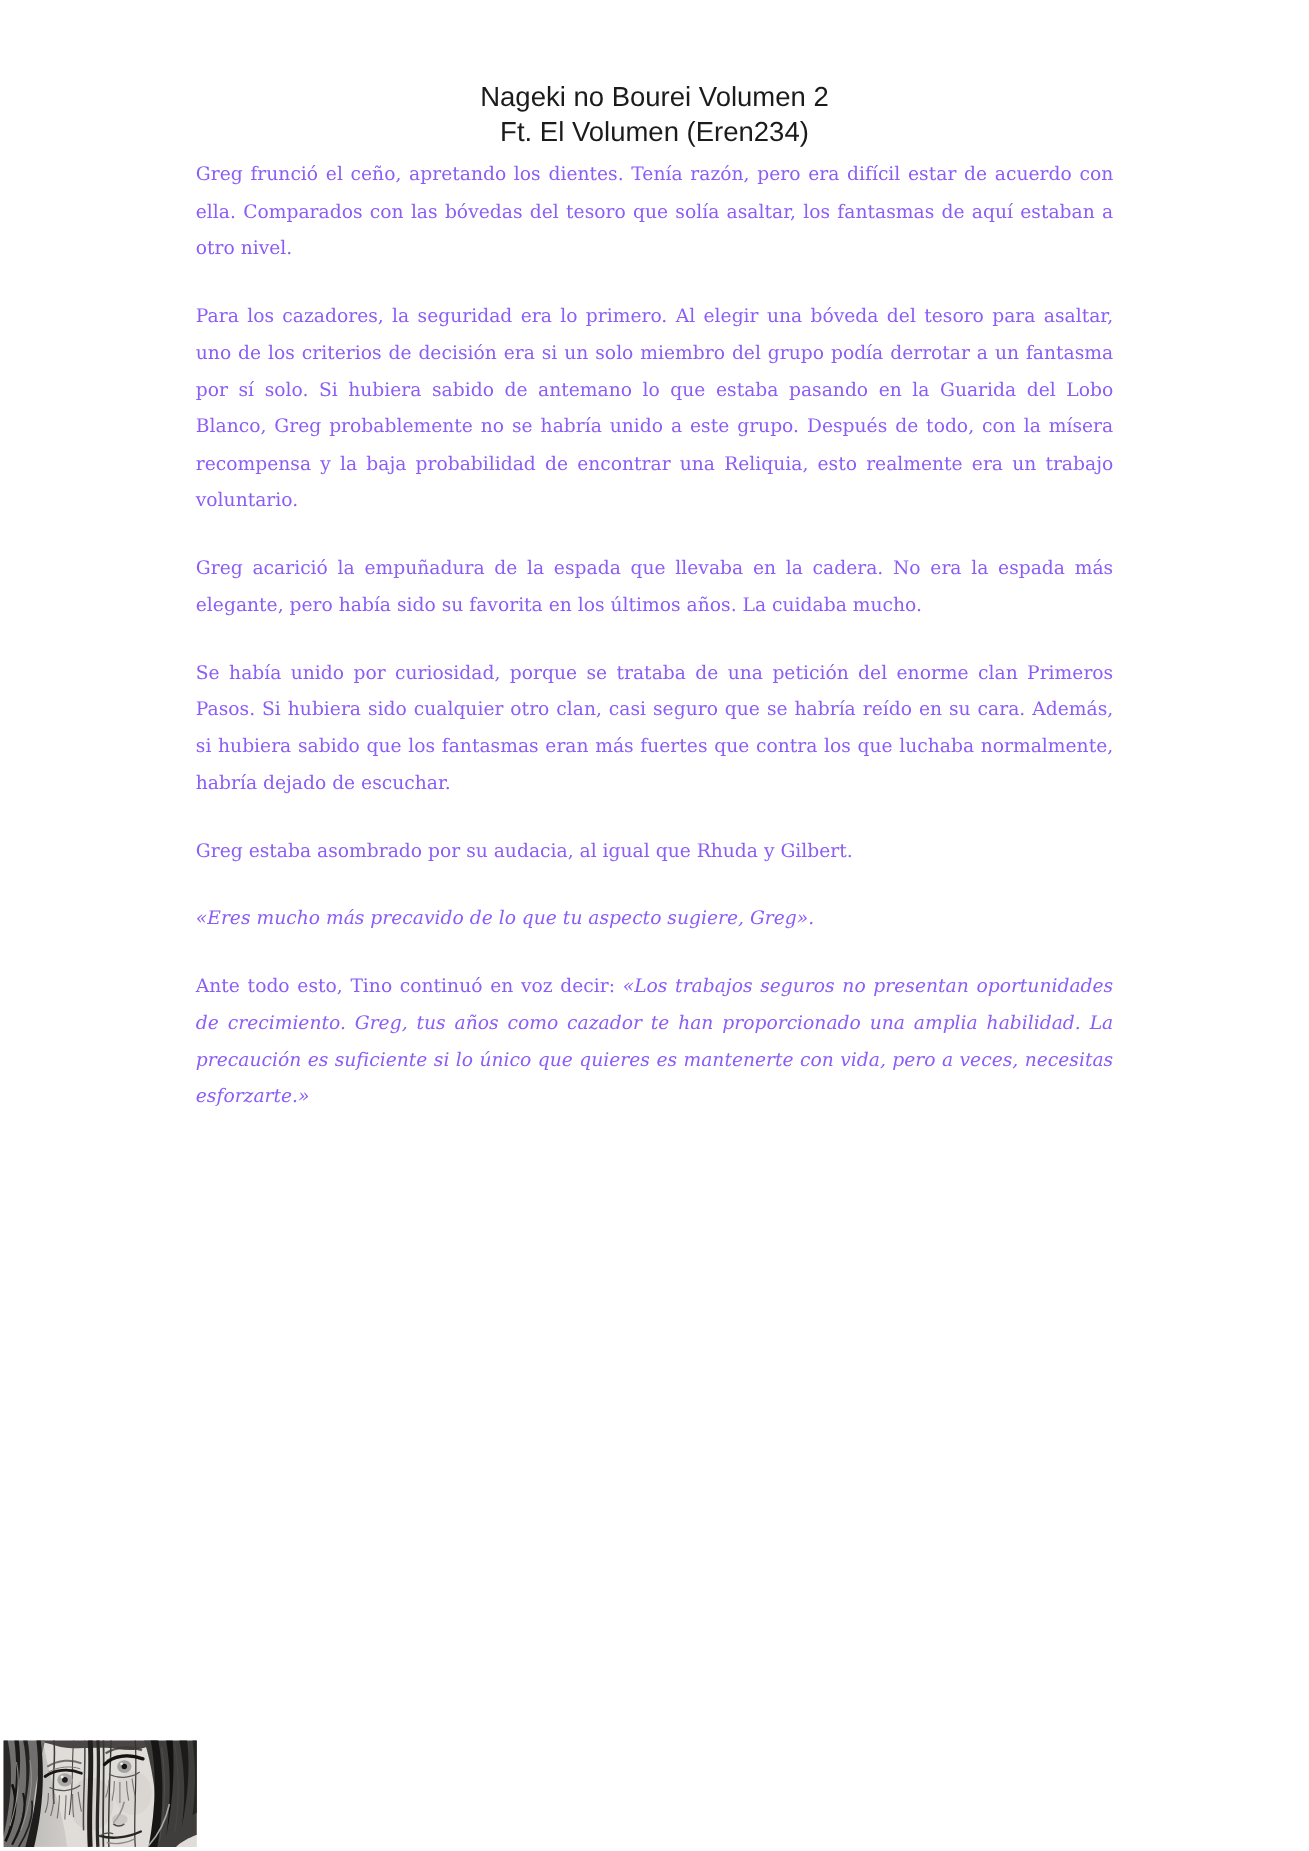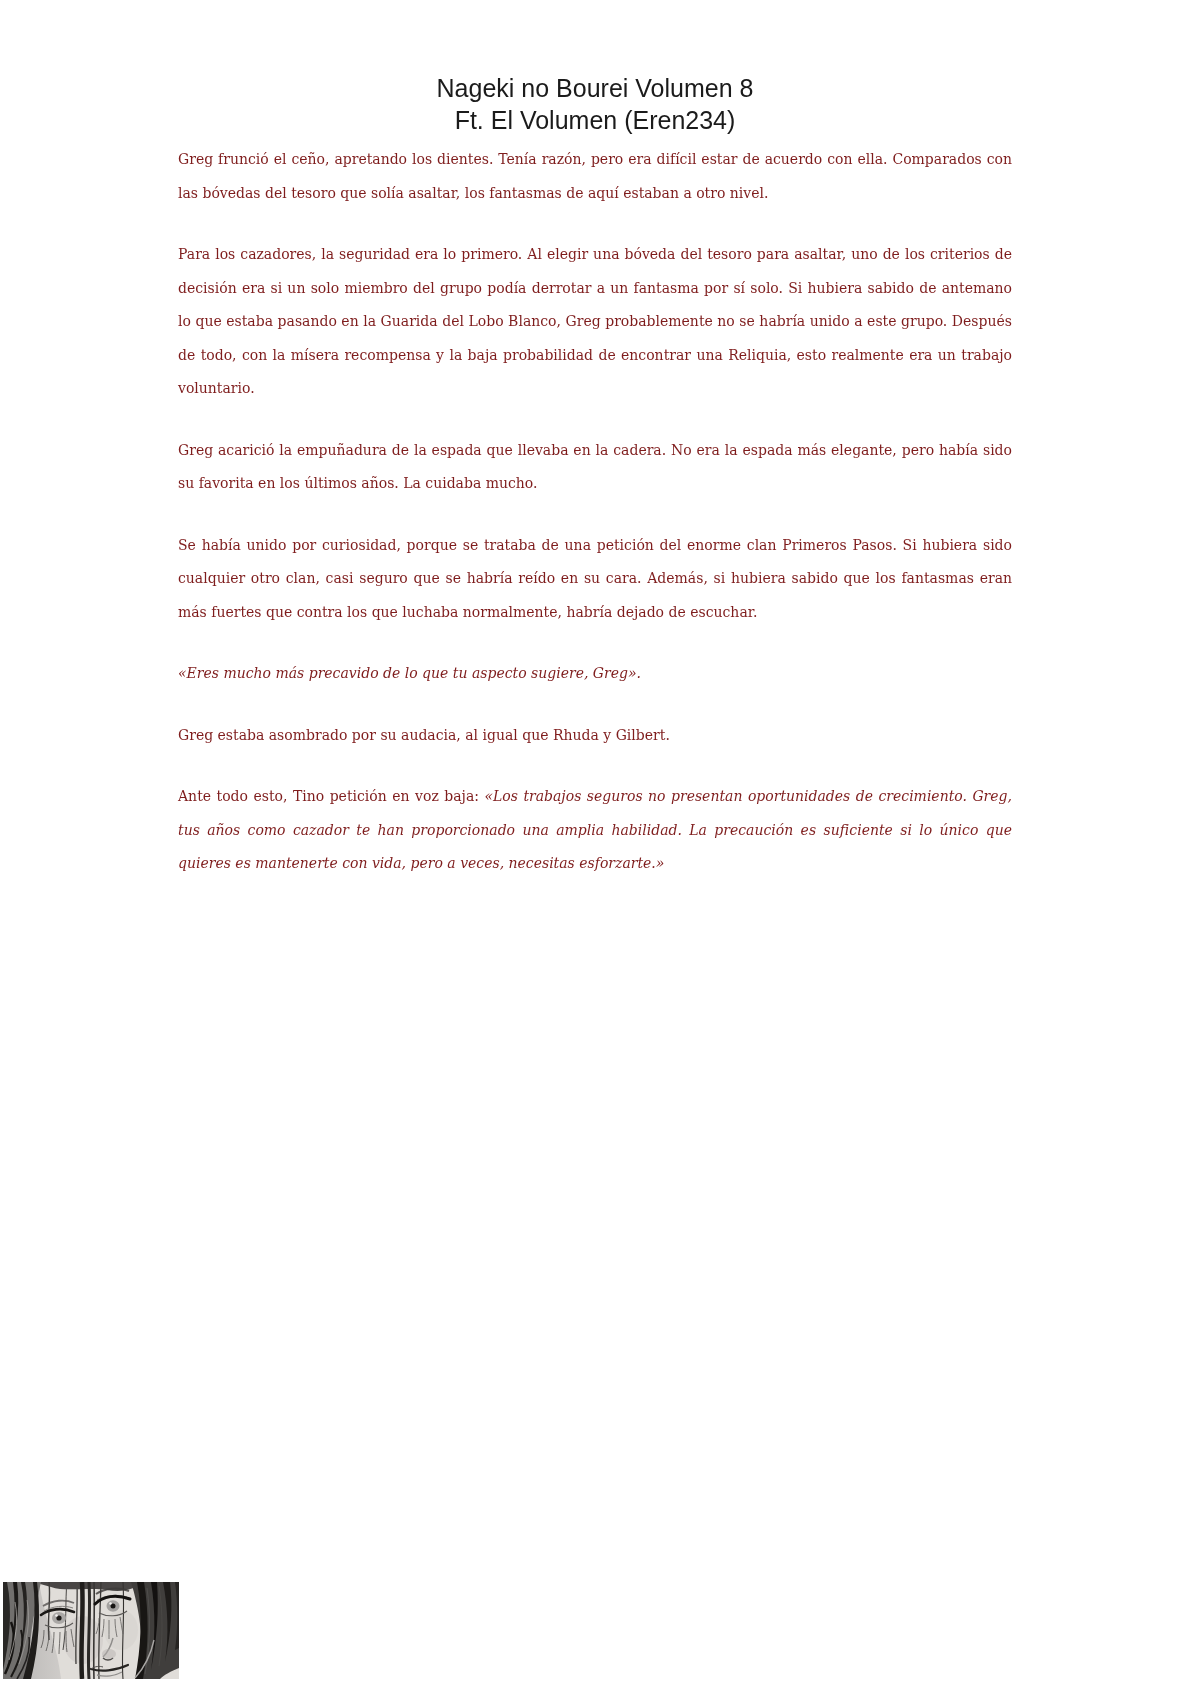--- a/index.html
+++ b/index.html
@@ -20,23 +20,23 @@
     text-align: center;
     font-family: "Liberation Sans", "DejaVu Sans", sans-serif;
     font-size: 25px;
     line-height: 32px;
     color: #1b1b1b;
   }
   .doc-body {
     width: 834px;
     margin: 7px auto 0 auto;
     font-family: "DejaVu Serif", "Liberation Serif", serif;
-    font-size: 14px;
+    font-size: 17px;
     line-height: 33.5px;
-    color: #7f1d1d;
+    color: #8b5cf6;
     text-align: justify;
     text-justify: inter-word;
   }
   .doc-body p.para {
     margin: 0 0 28px 0;
   }
   .doc-body p.para.justify-last {
     text-align-last: justify;
   }
   .doc-body em {
@@ -51,33 +51,33 @@
     overflow: hidden;
   }
   .footer-illustration svg { display: block; }
 </style>
 </head>
 <body>
 
 <div class="page">
 
   <header class="doc-header">
-    <div>Nageki no Bourei Volumen 8</div>
+    <div>Nageki no Bourei Volumen 2</div>
     <div>Ft. El Volumen (Eren234)</div>
   </header>
 
   <main class="doc-body">
 
   <p class="para"><span>Greg frunció el ceño, apretando los dientes. Tenía razón, pero era difícil estar de acuerdo con ella. Comparados con las bóvedas del tesoro que solía asaltar, los fantasmas de aquí estaban a otro nivel.</span></p>
       <p class="para"><span>Para los cazadores, la seguridad era lo primero. Al elegir una bóveda del tesoro para asaltar, uno de los criterios de decisión era si un solo miembro del grupo podía derrotar a un fantasma por sí solo. Si hubiera sabido de antemano lo que estaba pasando en la Guarida del Lobo Blanco, Greg probablemente no se habría unido a este grupo. Después de todo, con la mísera recompensa y la baja probabilidad de encontrar una Reliquia, esto realmente era un trabajo voluntario.</span></p>
       <p class="para"><span>Greg acarició la empuñadura de la espada que llevaba en la cadera. No era la espada más elegante, pero había sido su favorita en los últimos años. La cuidaba mucho.</span></p>
       <p class="para"><span>Se había unido por curiosidad, porque se trataba de una petición del enorme clan Primeros Pasos. Si hubiera sido cualquier otro clan, casi seguro que se habría reído en su cara. Además, si hubiera sabido que los fantasmas eran más fuertes que contra los que luchaba normalmente, habría dejado de escuchar.</span></p>
+      <p class="para"><span>Greg estaba asombrado por su audacia, al igual que Rhuda y Gilbert.</span></p>
       <p class="para"><em>«Eres mucho más precavido de lo que tu aspecto sugiere, Greg».</em></p>
-      <p class="para"><span>Greg estaba asombrado por su audacia, al igual que Rhuda y Gilbert.</span></p>
-      <p class="para"><span>Ante todo esto, Tino petición en voz baja: </span><em>«Los trabajos seguros no presentan oportunidades de crecimiento. Greg, tus años como cazador te han proporcionado una amplia habilidad. La precaución es suficiente si lo único que quieres es mantenerte con vida, pero a veces, necesitas esforzarte.»</em></p>
+      <p class="para"><span>Ante todo esto, Tino continuó en voz decir: </span><em>«Los trabajos seguros no presentan oportunidades de crecimiento. Greg, tus años como cazador te han proporcionado una amplia habilidad. La precaución es suficiente si lo único que quieres es mantenerte con vida, pero a veces, necesitas esforzarte.»</em></p>
     </main>
 
   <div class="footer-illustration">
     <svg viewBox="0 0 176 97" width="176" height="97" xmlns="http://www.w3.org/2000/svg">
       <defs>
         <linearGradient id="bgg" x1="0" y1="0" x2="1" y2="0">
           <stop offset="0" stop-color="#b4b2b0"></stop>
           <stop offset="0.45" stop-color="#d8d5d2"></stop>
           <stop offset="1" stop-color="#eeedeb"></stop>
         </linearGradient>

